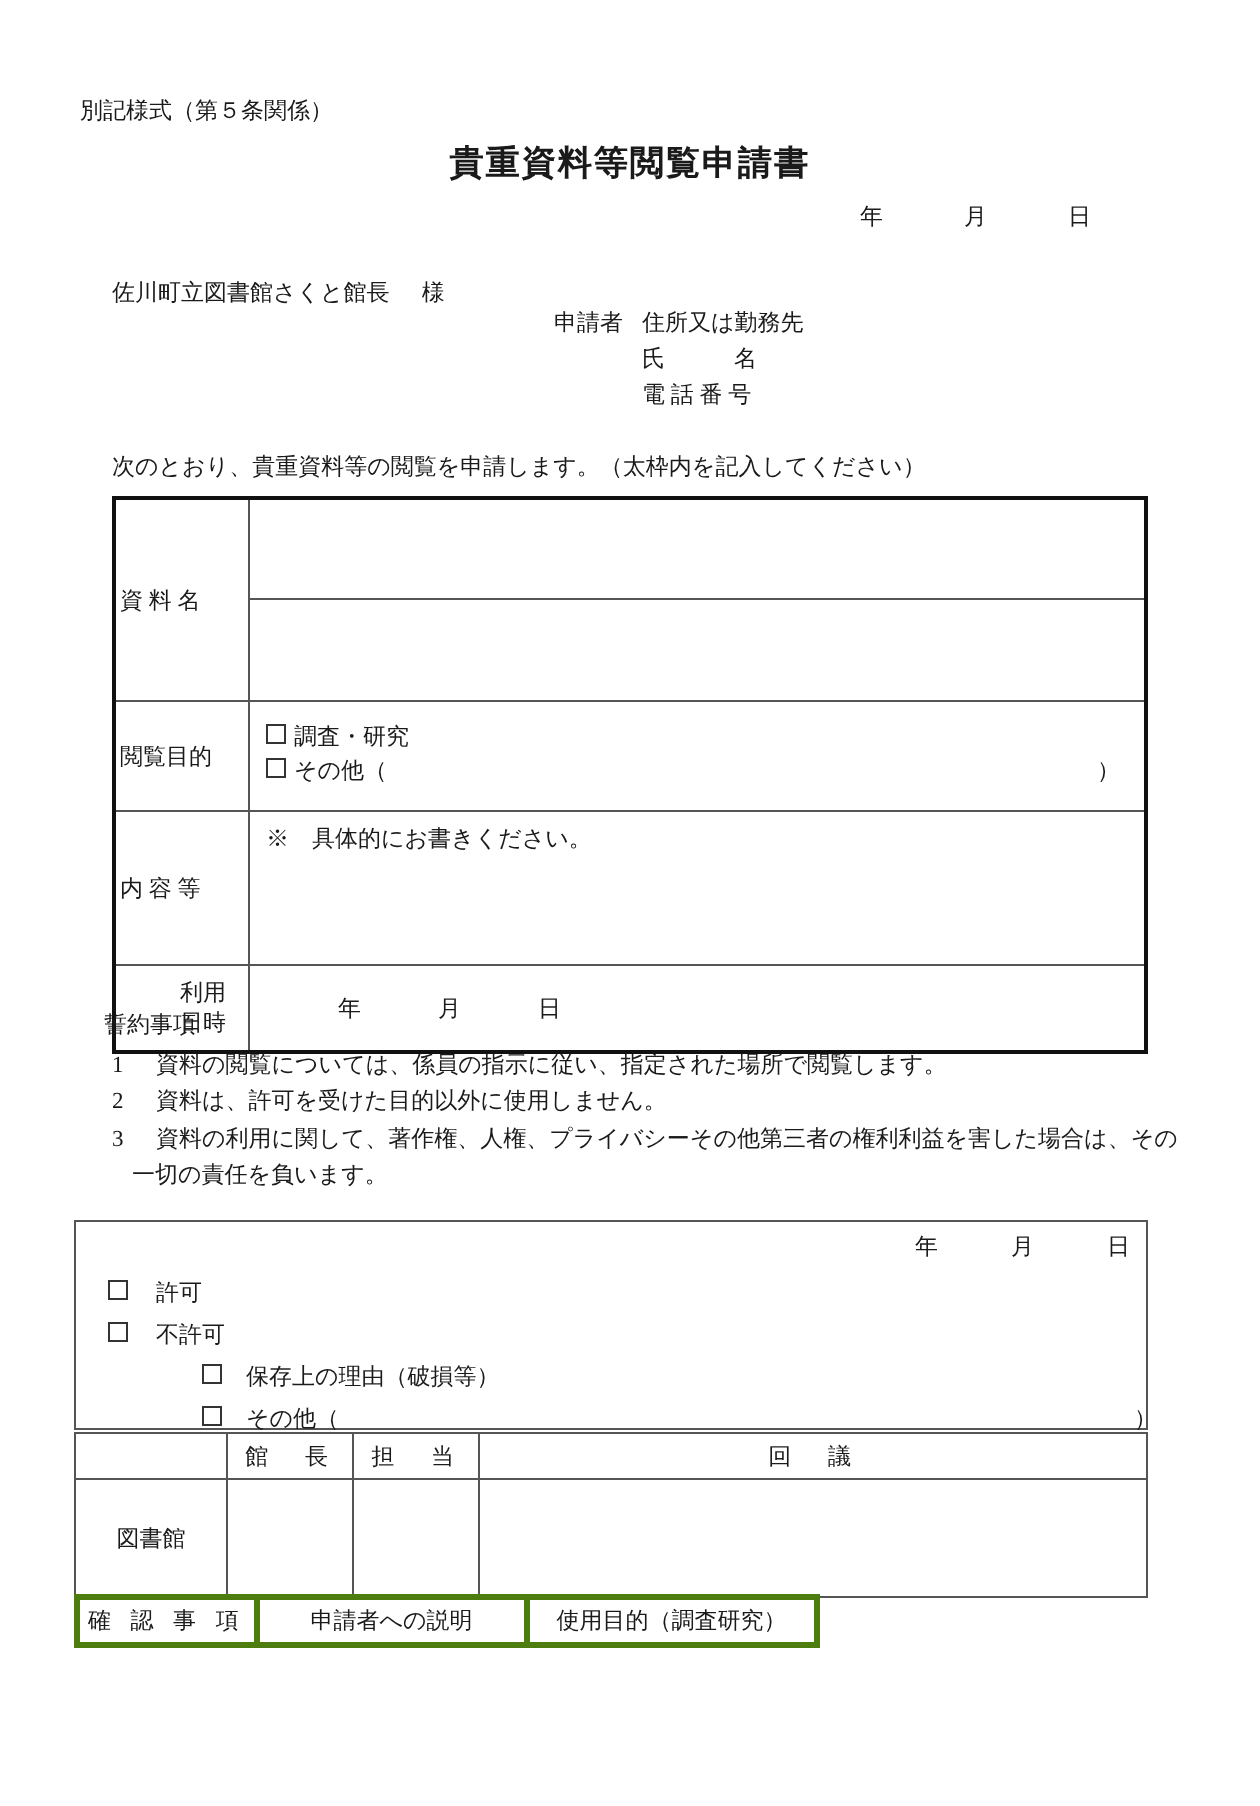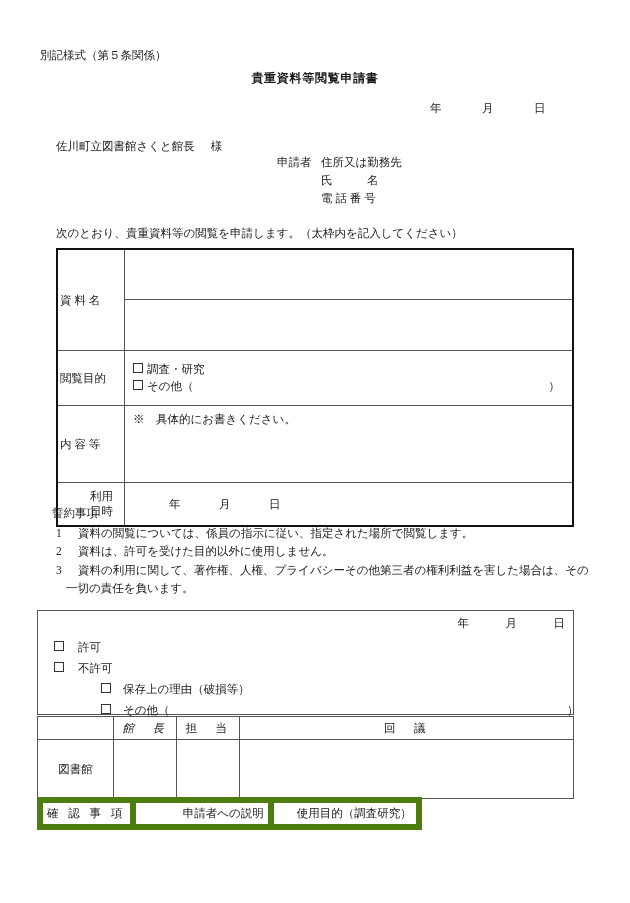--- a/index.html
+++ b/index.html
@@ -28,21 +28,21 @@
   .sp1 { letter-spacing: 0.30em; }
 
   
   #form-code {
     left: 40px; top: 48px;
     font-size: 11.5px;
   }
   #page-title {
     left: 0; right: 0; top: 70px;
     text-align: center;
-    font-size: 12px;
+    font-size: 17px;
     font-weight: bold;
     letter-spacing: 0.06em;
   }
   #header-date {
     left: 430px; top: 101px;
     font-size: 11.5px;
   }
   #header-date .dslot { display: inline-block; width: 52px; text-align: left; }
   #header-date .dslot.last { width: auto; }
 
@@ -170,36 +170,36 @@
     font-size: 11.5px;
   }
   #library-table td {
     border: 1px solid #555;
     padding: 0;
     text-align: center;
     vertical-align: middle;
     height: 22px;
   }
   #library-table td.lib-name { width: 75px; }
-  #library-table td.c-kancho { width: 62px; font-style: italic; }
+  #library-table td.c-kancho { width: 62px; }
   #library-table td.c-tanto  { width: 62px; }
   #library-table tr.body-row td { height: 58px; }
 
   
   #confirm-table {
     position: absolute;
     left: 37px; top: 797px;
     border-collapse: collapse;
     table-layout: fixed;
     font-size: 11.5px;
   }
   #confirm-table td {
-    border: 6px solid #4d7c0f;
+    border: 3px solid #4d7c0f;
     padding: 0 4px;
-    text-align: right;
+    text-align: center;
     vertical-align: middle;
     height: 21px;
     white-space: nowrap;
   }
   #confirm-table td.cf-label { width: 75px; }
   #confirm-table td.cf-explain { width: 124px; }
   #confirm-table td.cf-purpose { width: 134px; }
 </style>
 </head>
 <body>

